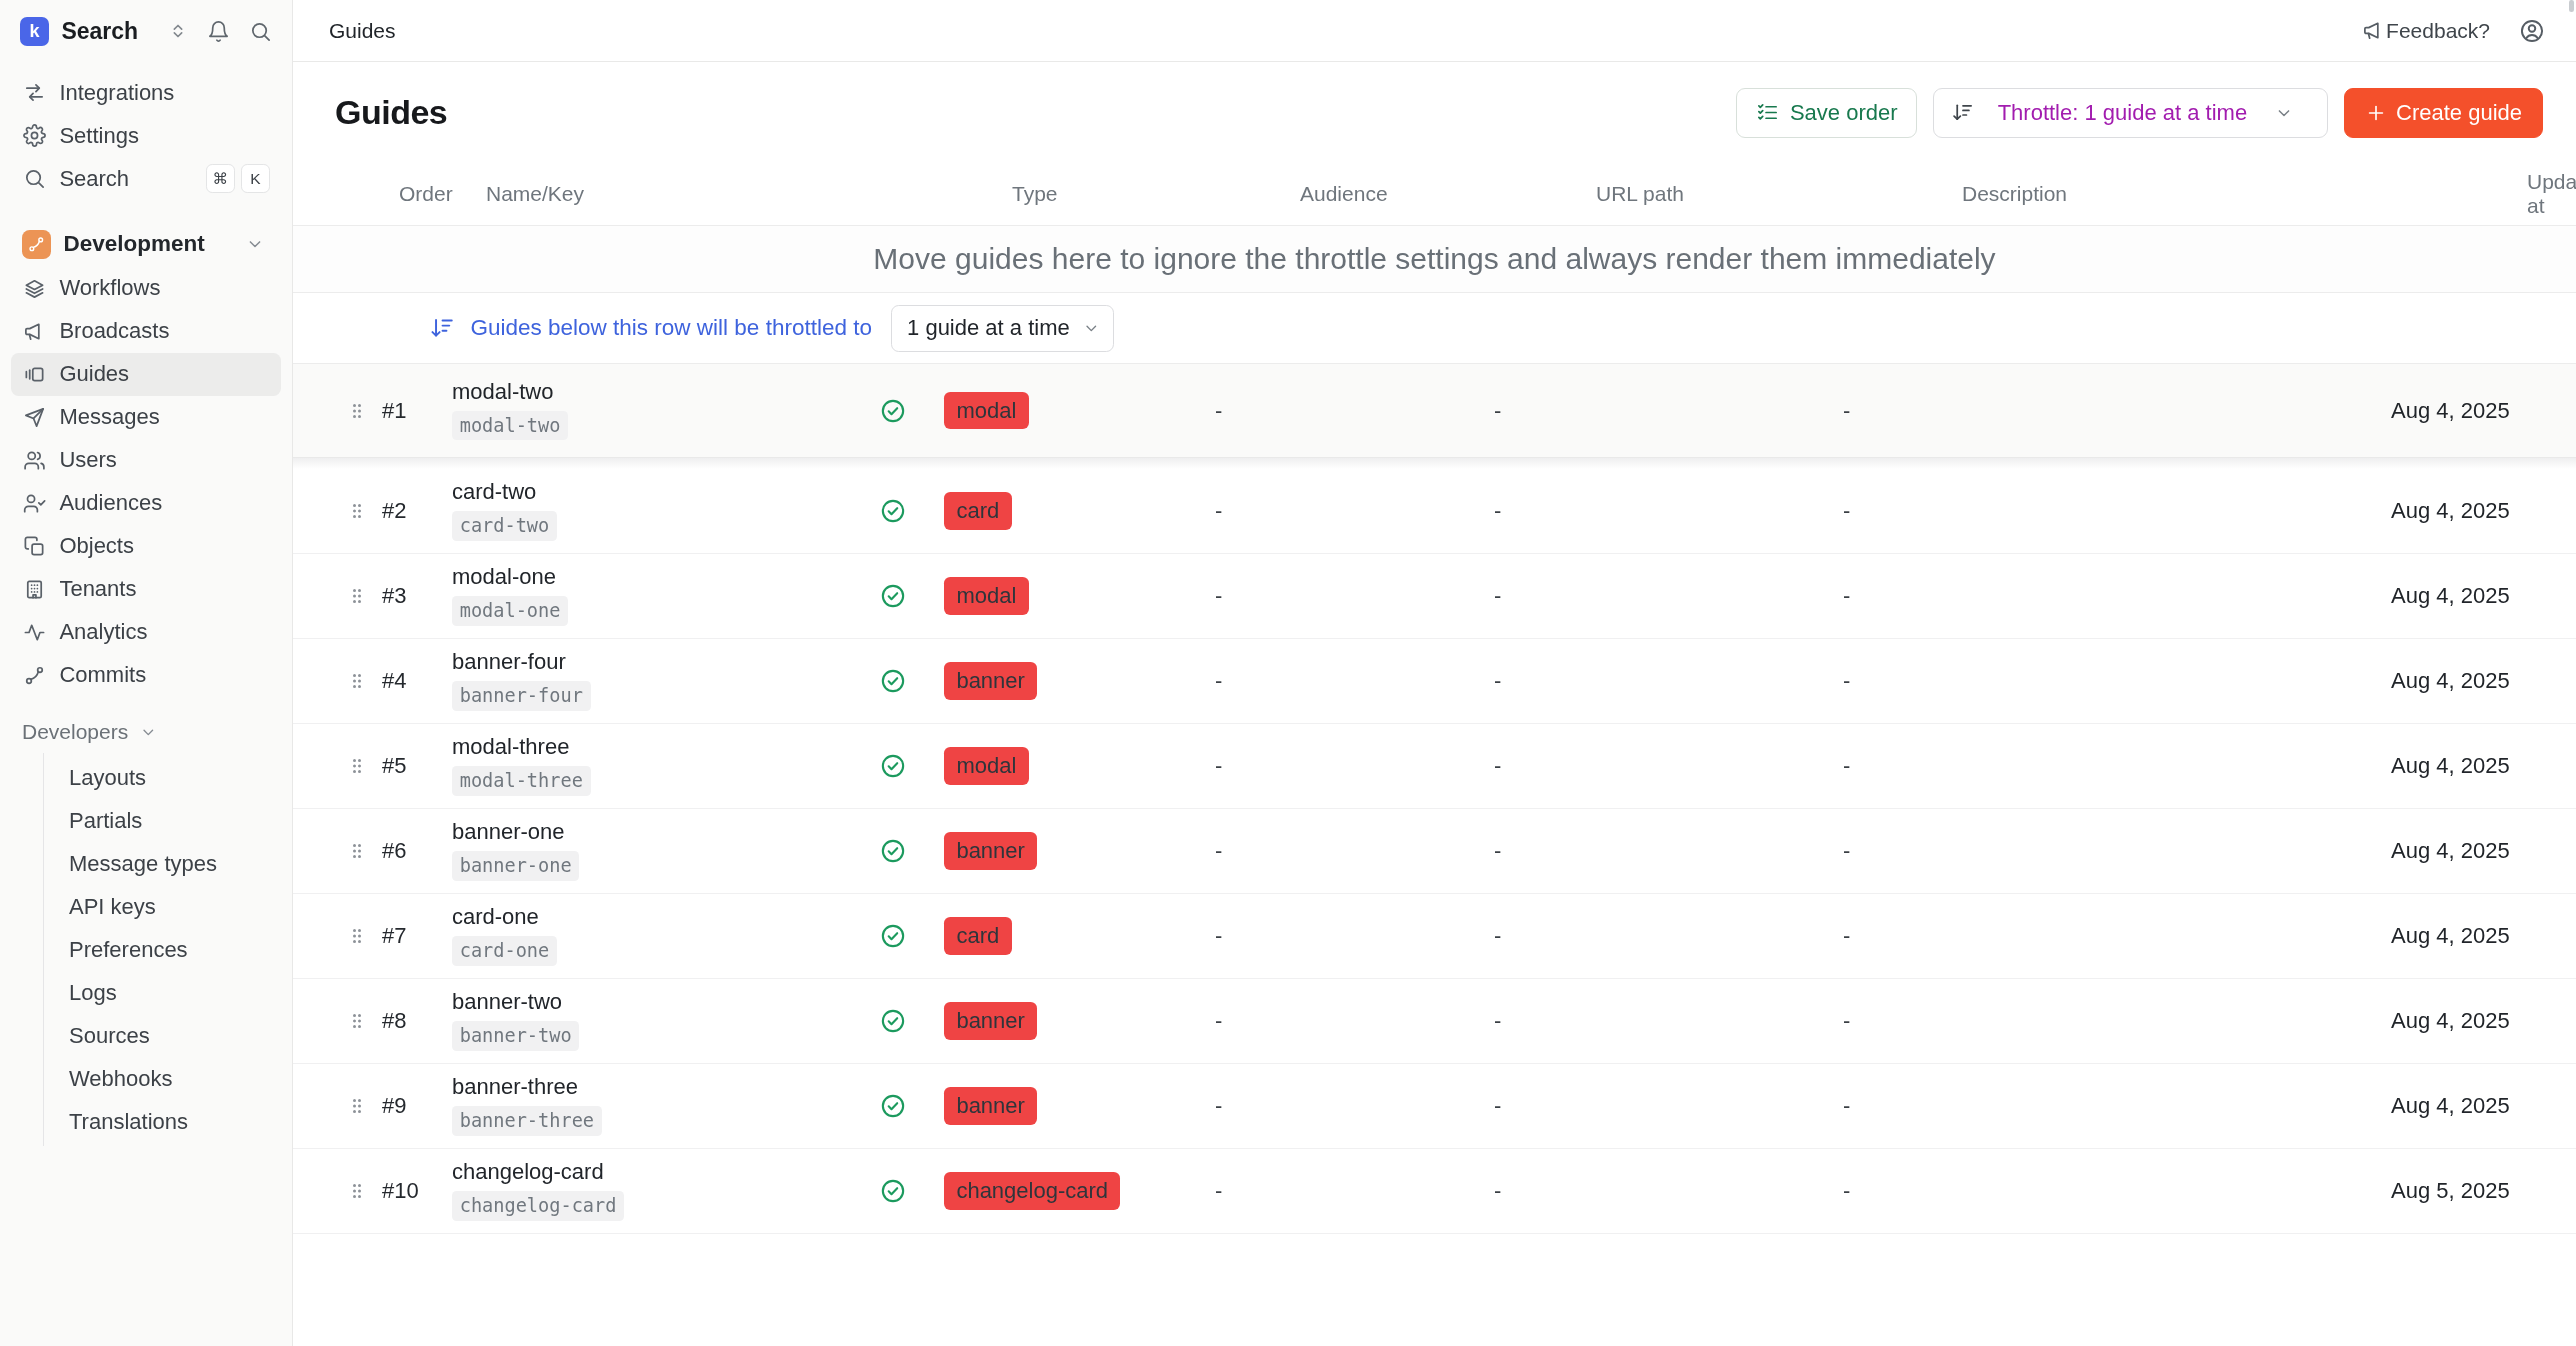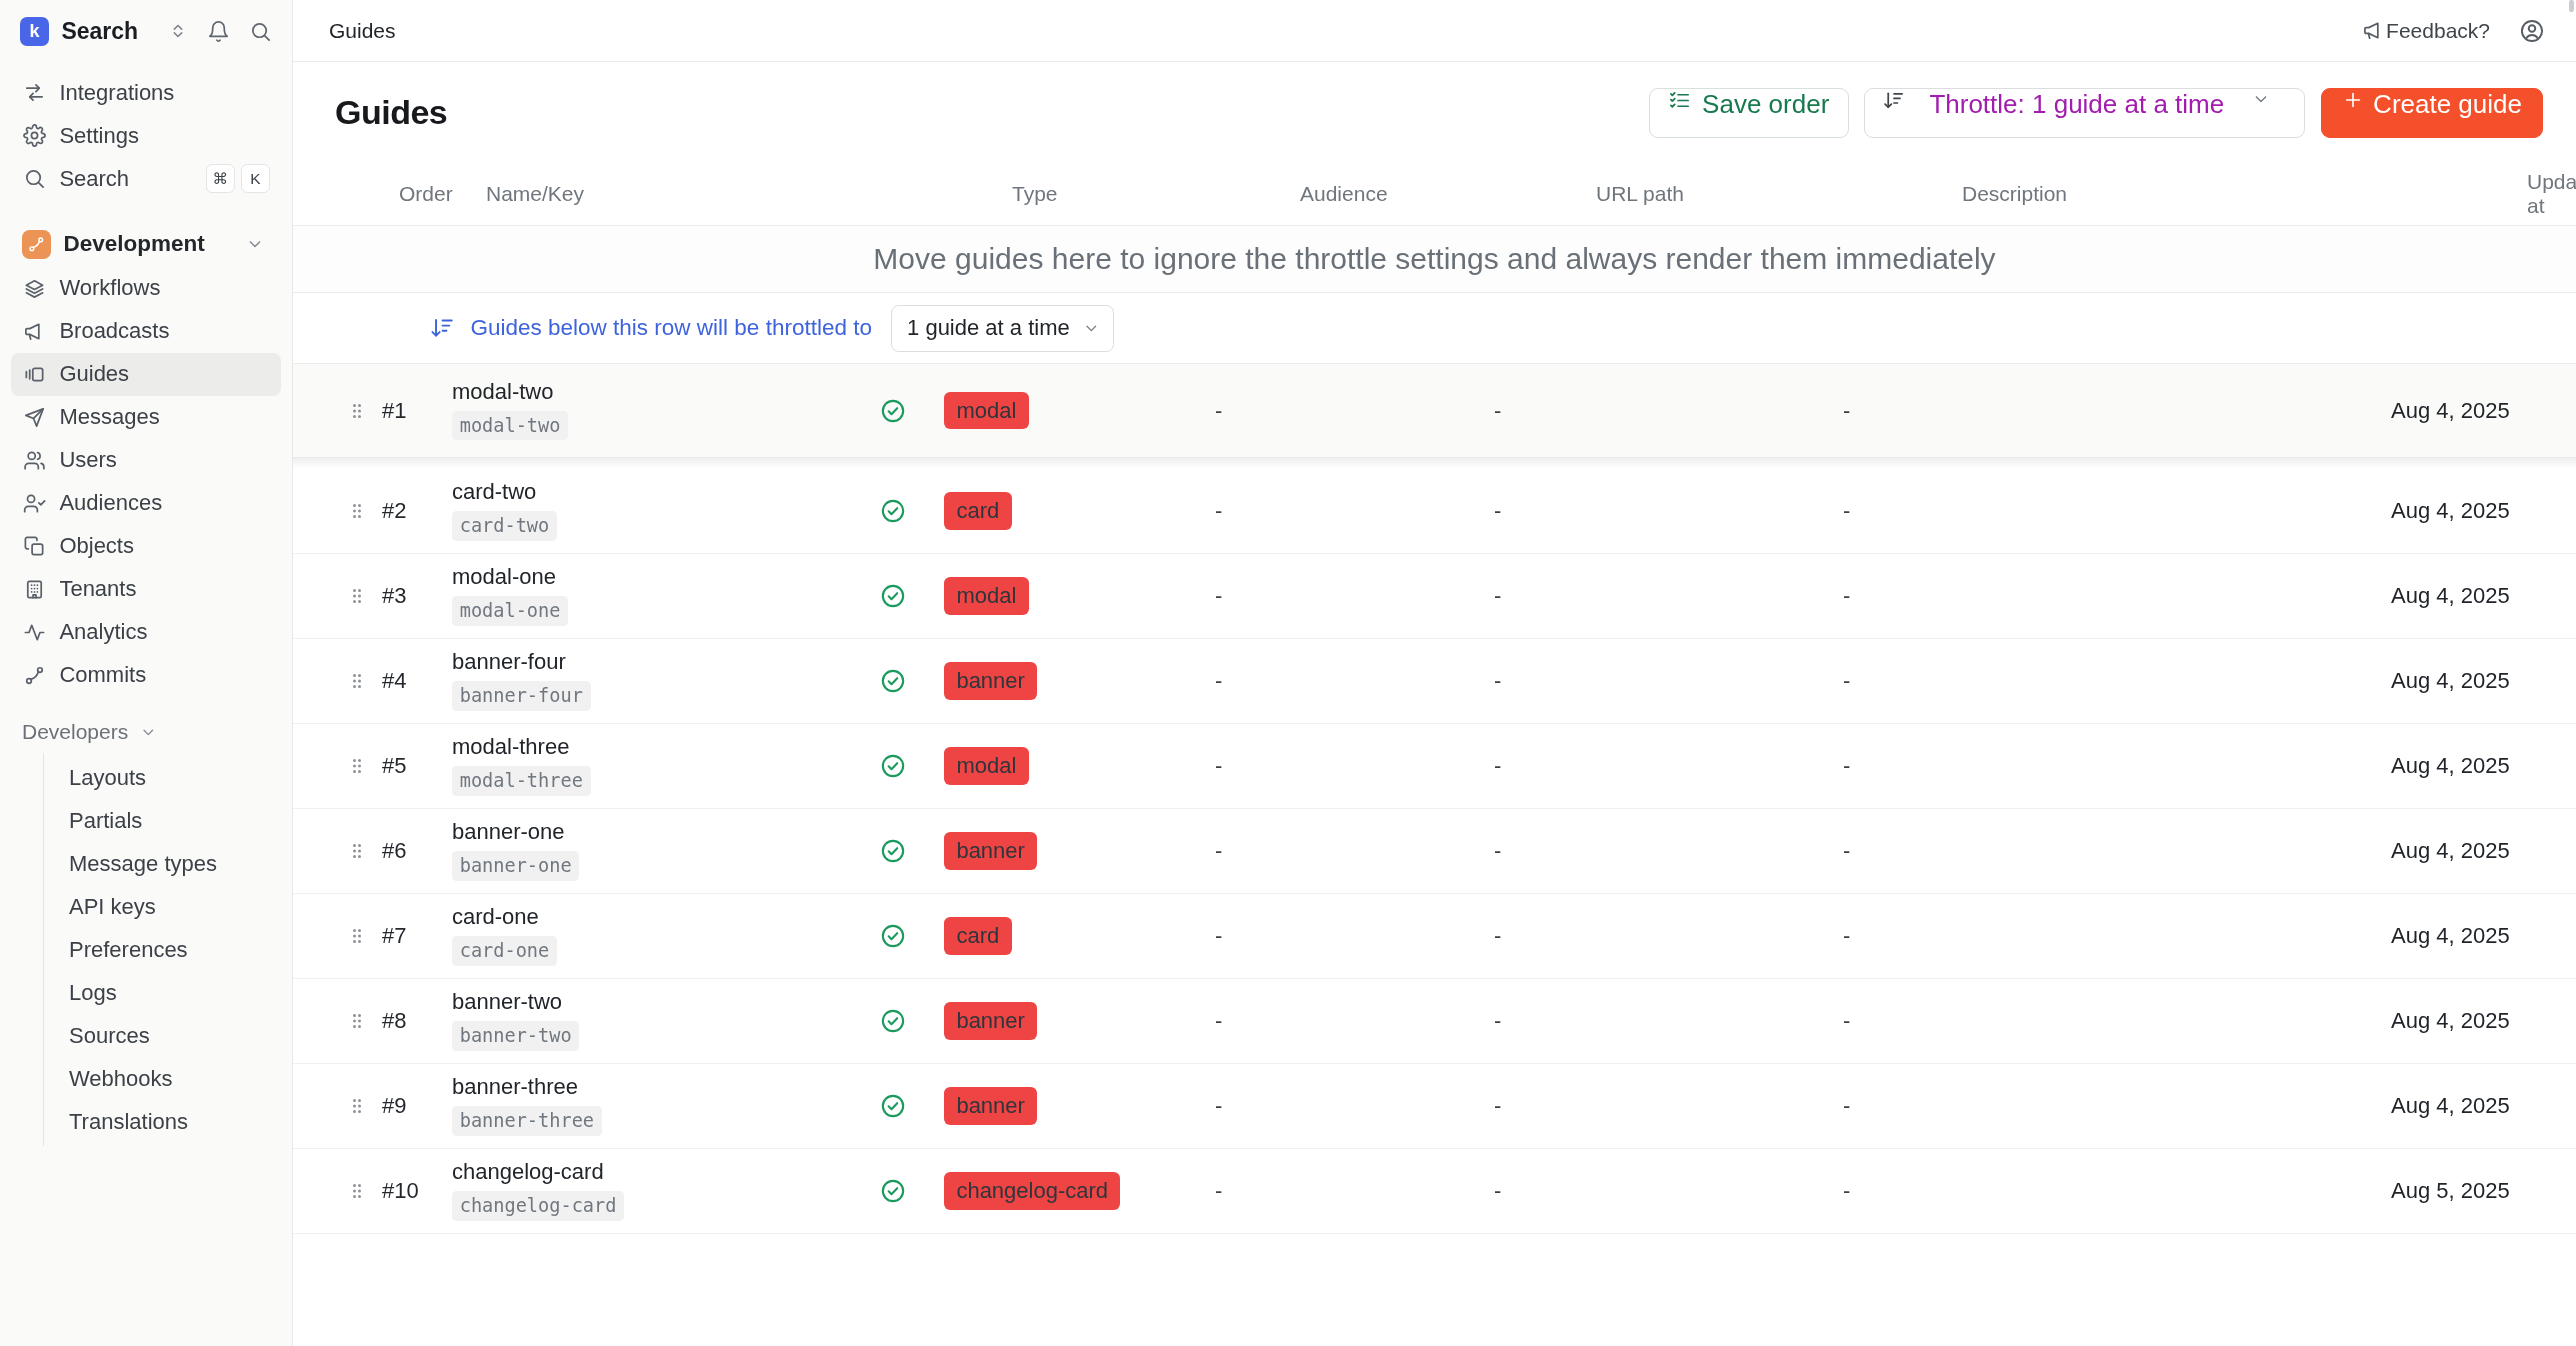--- a/index.html
+++ b/index.html
@@ -50,21 +50,21 @@
   .feedback .ic{color:#565D64;display:flex;}
   .account{margin-left:29px;color:#565D64;display:flex;}
   .scrollhint{position:absolute;right:2.3px;top:0;width:4.6px;height:12.4px;border-radius:2.3px;background:#C9CCD0;}
 
   
   .main{position:absolute;left:293px;right:0;top:63px;bottom:0;background:#fff;}
   .page-head{height:99px;display:flex;align-items:center;justify-content:space-between;
              padding:0 33px 0 42px;}
   .title{font-size:34px;font-weight:700;color:#17191C;letter-spacing:-0.5px;}
   .actions{display:flex;align-items:center;gap:15.5px;}
-  .btn{height:50px;border-radius:9px;display:flex;align-items:flex-start;font-size:26px;box-sizing:border-box;
+  .btn{height:50px;border-radius:9px;display:flex;align-items:center;font-size:22px;box-sizing:border-box;
        cursor:default;white-space:nowrap;}
   .btn-save{border:0.8px solid #D8E0DA;background:#fff;color:#18794E;padding:0 18.6px;gap:11px;}
   .btn-throttle{border:0.8px solid #DCDDE0;background:#fff;color:#a21caf;padding:0 33px 0 17px;gap:24px;}
   .btn-throttle .chev{color:#7A8187;margin-left:3.1px;display:flex;}
   .btn-throttle .ic{color:#3F454B;display:flex;}
   .btn-create{background:#F4502B;border:0.8px solid #F4502B;color:#fff;padding:0 20px;gap:9.3px;font-weight:500;}
 
   
   .grid{display:grid;grid-template-columns:35px 70px 414px 53px 296px 279px 349px 548px 1fr;
         padding-left:54px;align-items:center;box-sizing:border-box;}

